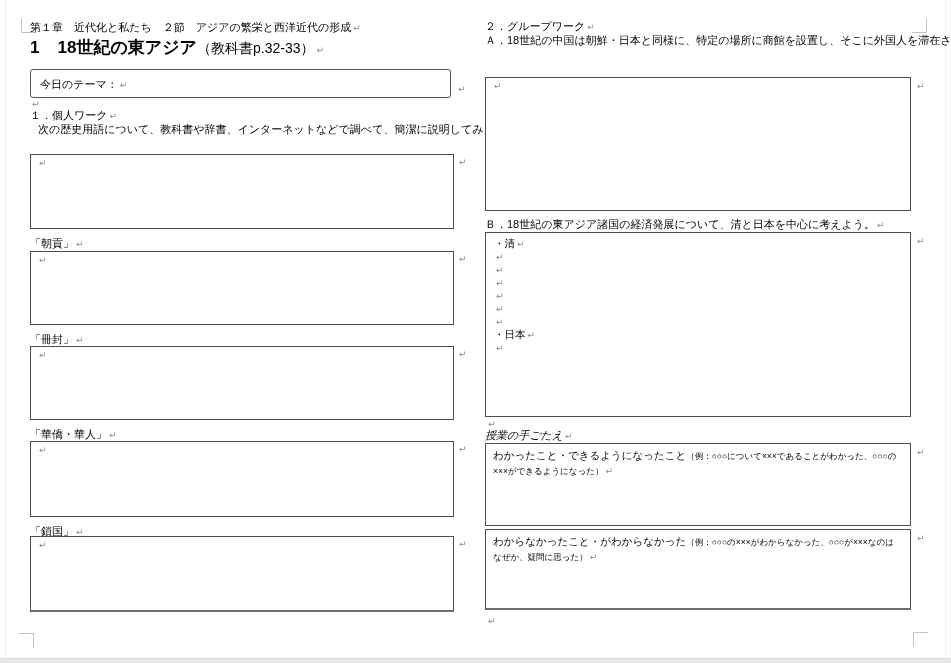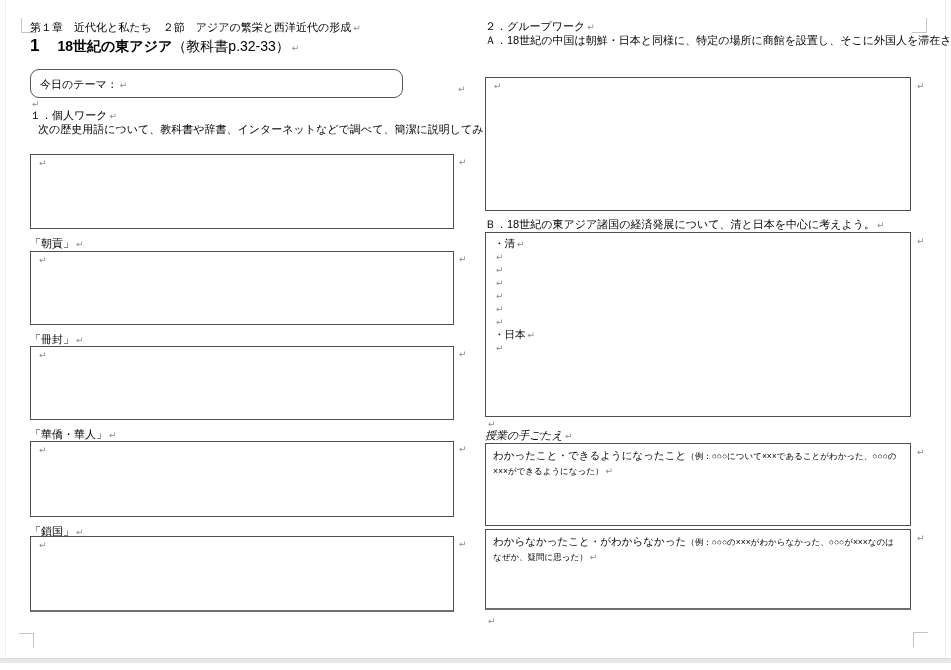--- a/index.html
+++ b/index.html
@@ -25,23 +25,23 @@
   .ret.solo { position:absolute; }
 
   .box { position:absolute; border:1px solid #4f4f4f; background:#fff; }
   .box .inner-ret { position:absolute; left:6px; top:3px; }
   .thick-bottom { border-bottom:2px solid #6f6f6f; }
 
   
   .doc-header { left:30px; top:21px; }
   .title-row { left:30px; top:36px; white-space:nowrap; }
   .title-num { font-size:17px; font-weight:bold; }
-  .title-main { font-size:14px; font-weight:bold; margin-left:18px; }
+  .title-main { font-size:17px; font-weight:bold; margin-left:18px; }
   .title-note { font-size:14px; }
-  .theme-box { left:30px; top:69px; width:373px; height:29px; border:1.3px solid #555; border-radius:9px; }
+  .theme-box { left:30px; top:69px; width:421px; height:29px; border:1.3px solid #555; border-radius:3px; }
   .theme-box .lbl { position:absolute; left:9px; top:7px; font-size:11px; white-space:nowrap; }
   .s1-head { left:30px; top:109px; }
   .s1-instr { left:38px; top:123px; }
   .term-lbl { position:absolute; left:30px; font-size:11px; white-space:nowrap; }
   .lbox { left:30px; width:424px; }
 
   
   .s2-head { left:485px; top:20px; }
   .a-line1 { left:485px; top:34px; }
   .a-line2 { left:500px; top:48px; }

